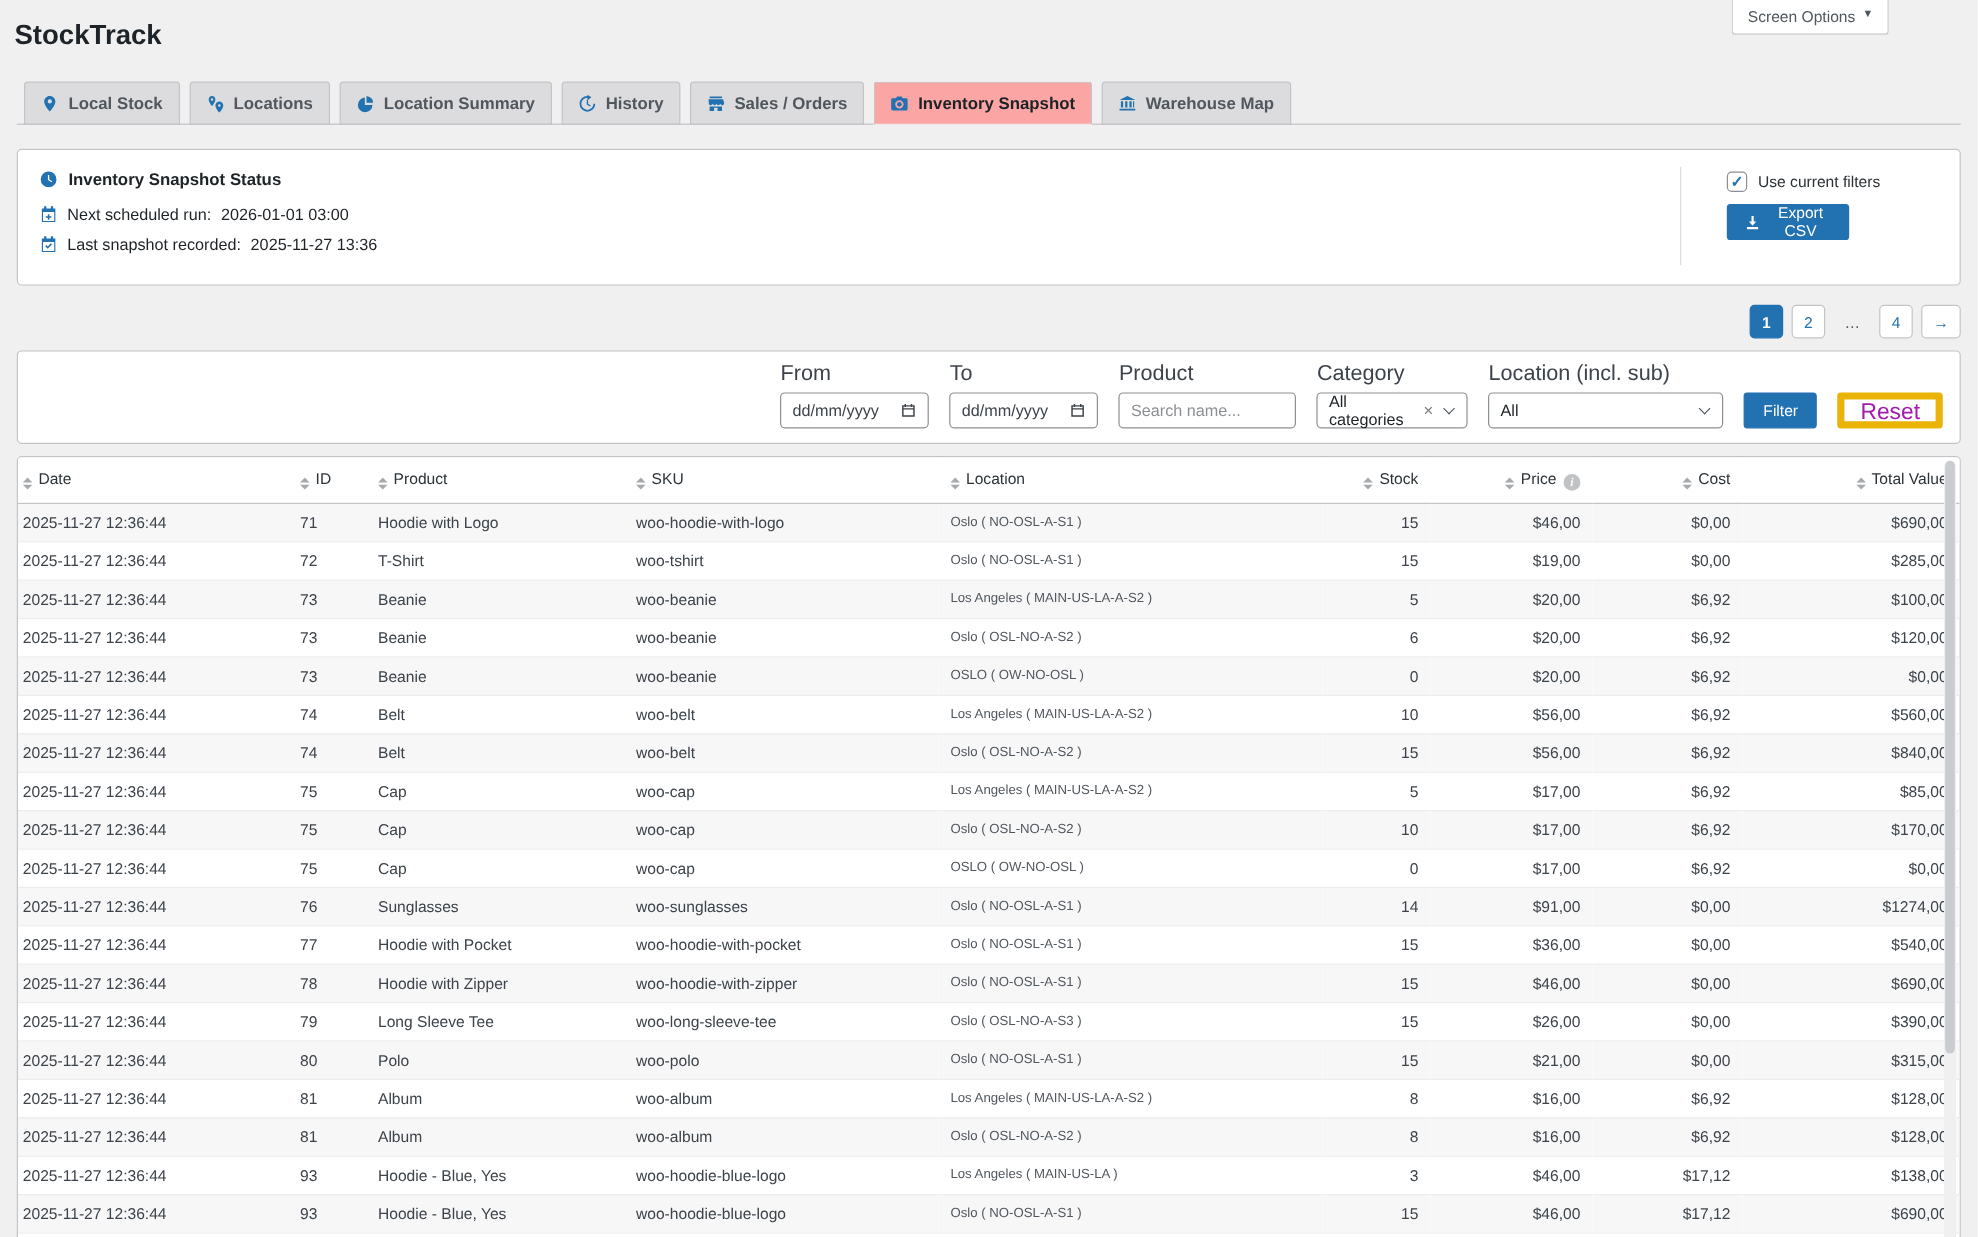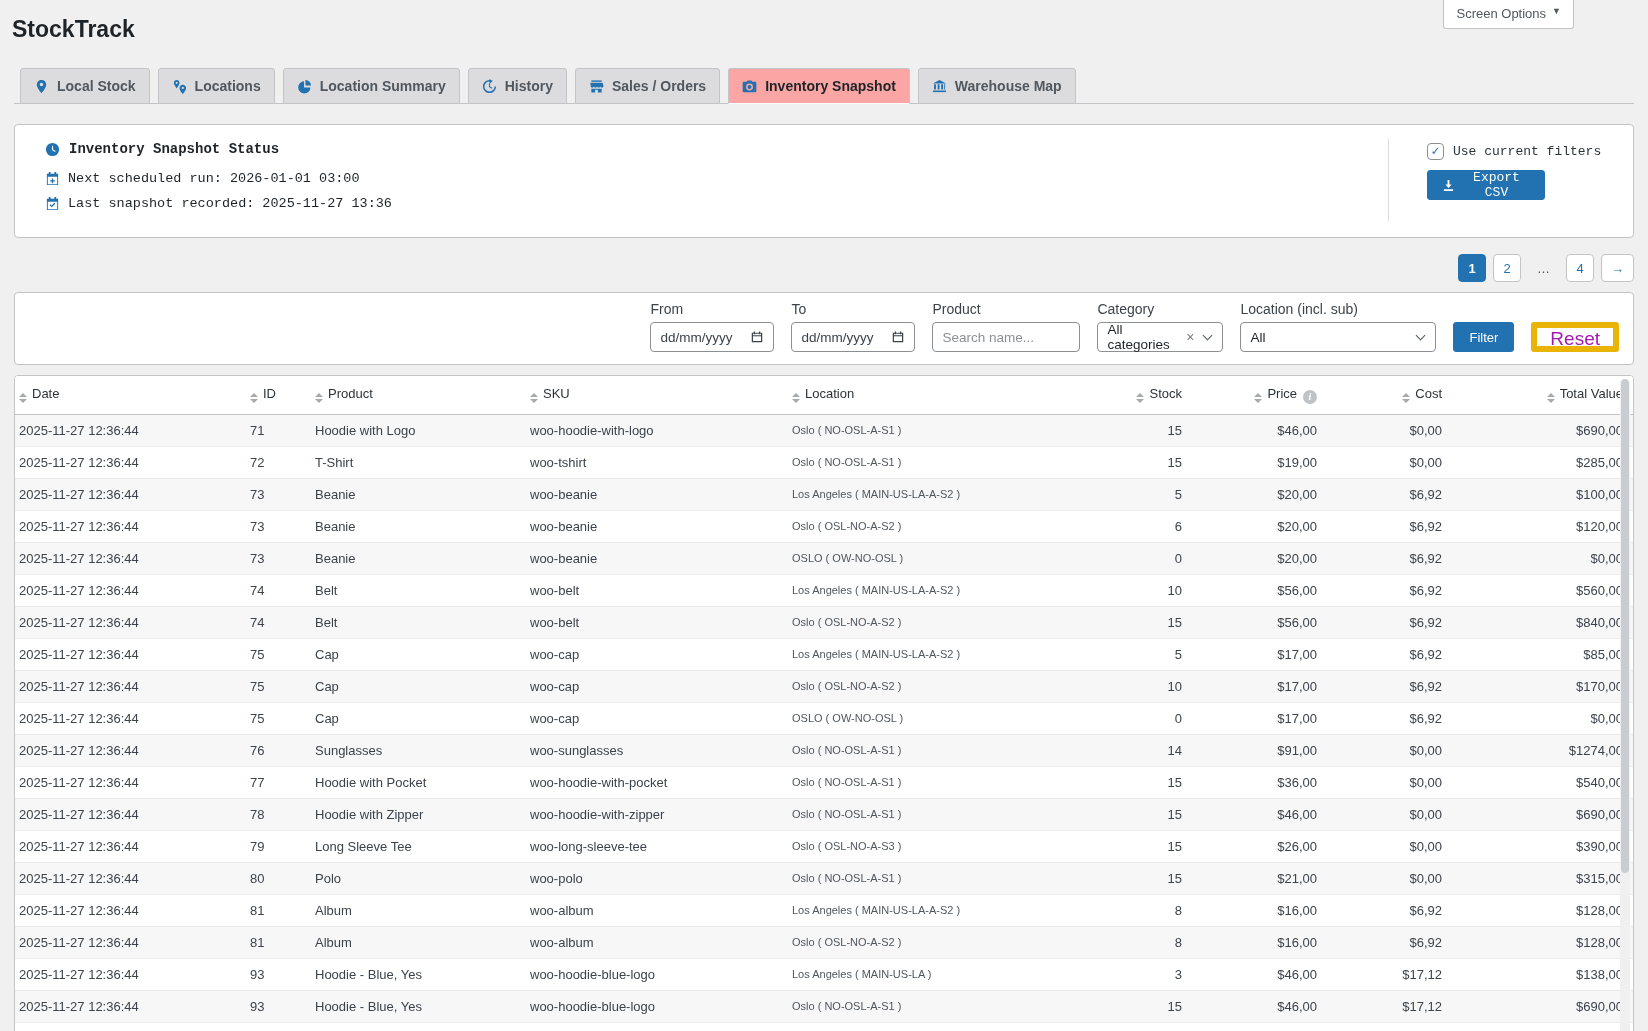--- a/index.html
+++ b/index.html
@@ -41,21 +41,21 @@
   }
   .nav-tab:first-child { margin-left:6px; }
   .nav-tab.active { background:#fca5a5; color:#1d2327; border-bottom:1px solid #fff; }
   .nav-tab .icon { display:inline-flex; width:15px; height:15px; color:#2271b1; }
   .nav-tab .icon svg { width:15px; height:15px; fill:currentColor; }
 
   
   .panel { background:#fff; border:1px solid #c3c4c7; border-radius:4px; }
 
   
-  .status-panel { margin-top:20px; display:flex; padding:14px 30px 16px; min-height:95px;font-family:Liberation Mono, monospace; }
+  .status-panel { margin-top:20px; display:flex; padding:14px 18px 16px; min-height:95px; }
   .status-left { flex:1; }
   .status-title { display:flex; align-items:center; gap:9px; font-size:14px; font-weight:700; color:#1d2327; margin:2px 0 14px; }
   .status-title .icon, .status-line .icon { display:inline-flex; width:15px; height:15px; }
   .status-title .icon svg, .status-line .icon svg { width:15px; height:15px; }
   .status-line { display:flex; align-items:center; gap:8px; font-size:13.5px; color:#1d2327; margin:10px 0; }
   .status-line .lbl { font-weight:400; }
   .status-right {
     border-left:1px solid #dcdcde; padding:4px 0 0 38px; width:215px;
     display:flex; flex-direction:column; gap:10px;
   }
@@ -65,40 +65,40 @@
     display:flex; align-items:center; justify-content:center;
     color:#2271b1; font-size:13px; font-weight:bold; line-height:1;
   }
   .btn-primary {
     background:#2271b1; color:#fff; border:1px solid #2271b1; border-radius:3px;
     font-size:13px; font-family:inherit; cursor:pointer;
     display:inline-flex; align-items:center; gap:8px; justify-content:center;
     height:30px; padding:0 14px;
   }
   .btn-primary svg { width:13px; height:13px; fill:#fff; }
-  .export-btn { width:118px;text-align:center; }
+  .export-btn { width:102px;text-align:center; }
 
   
   .pagination { margin:16px 0 0; display:flex; justify-content:flex-end; gap:7px; }
   .page-btn {
     min-width:28px; height:28px; padding:0 9px;
     background:#fff; border:1px solid #c3c4c7; border-radius:4px;
     color:#2271b1; font-size:13px; display:flex; align-items:center; justify-content:center;
     cursor:pointer;
   }
   .page-btn.active { background:#2271b1; border-color:#2271b1; color:#fff; font-weight:700; }
   .page-ellipsis { border:none; background:transparent; color:#50575e; cursor:default; }
 
   
   .filter-panel {
     margin-top:10px; padding:8px 14px 12px;
     display:flex; justify-content:flex-end; align-items:flex-end; gap:17px;
   }
   .field { display:flex; flex-direction:column; gap:5px; }
-  .field > label { font-size:14px; color:#3c434a; }
+  .field > label { font-size:18px; color:#3c434a; }
   .control {
     height:30px; border:1px solid #8c8f94; border-radius:4px; background:#fff;
     display:flex; align-items:center; font-size:13.5px; color:#1d2327; padding:0 9px;
   }
   .date-box { width:124px; justify-content:space-between; cursor:text; }
   .date-box .ph { color:#3c434a; }
   .date-box svg { width:14px; height:14px; }
   input.text-input { width:148px; height:30px; border:1px solid #8c8f94; border-radius:4px;
     padding:0 9px; font-size:13.5px; font-family:inherit; color:#1d2327; background:#fff; }
   input.text-input::placeholder { color:#8c8f94; opacity:1; }

